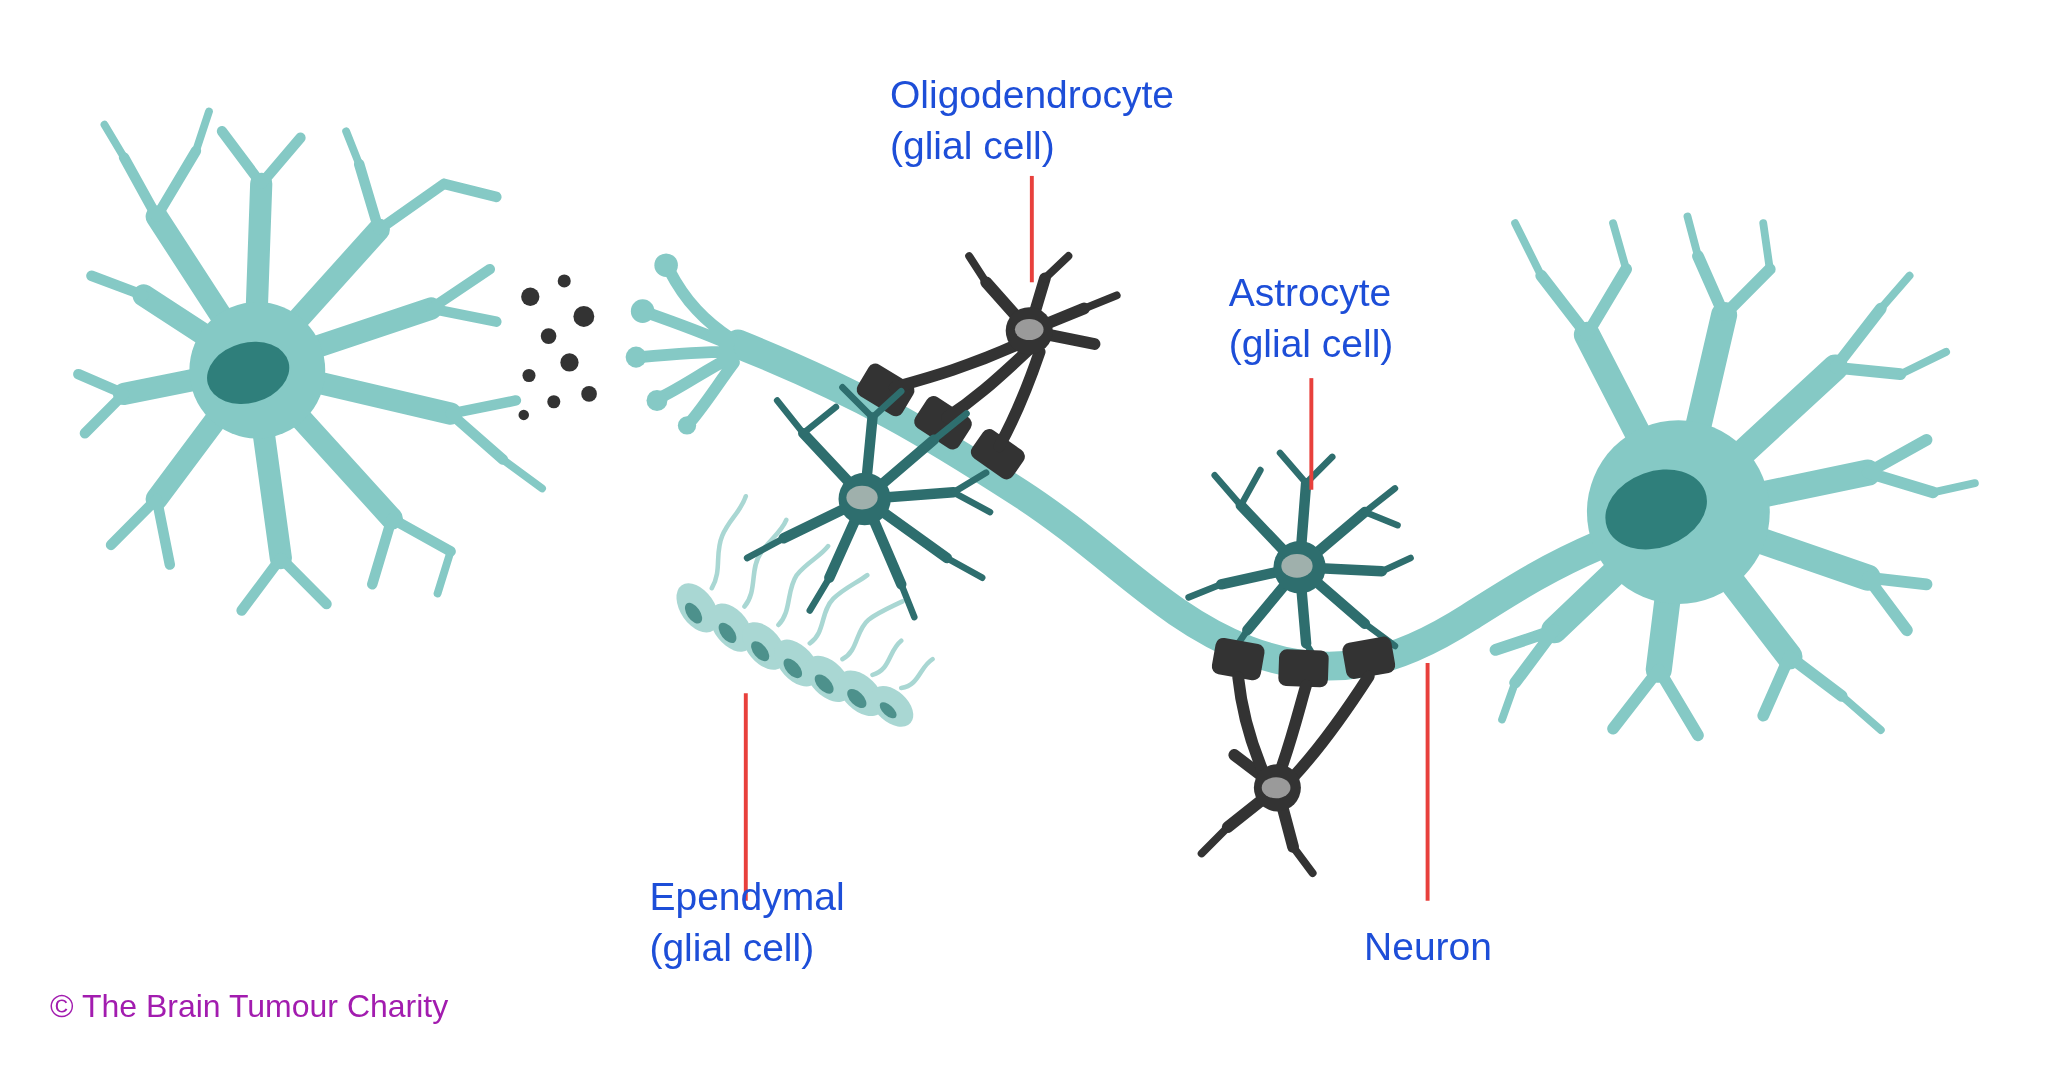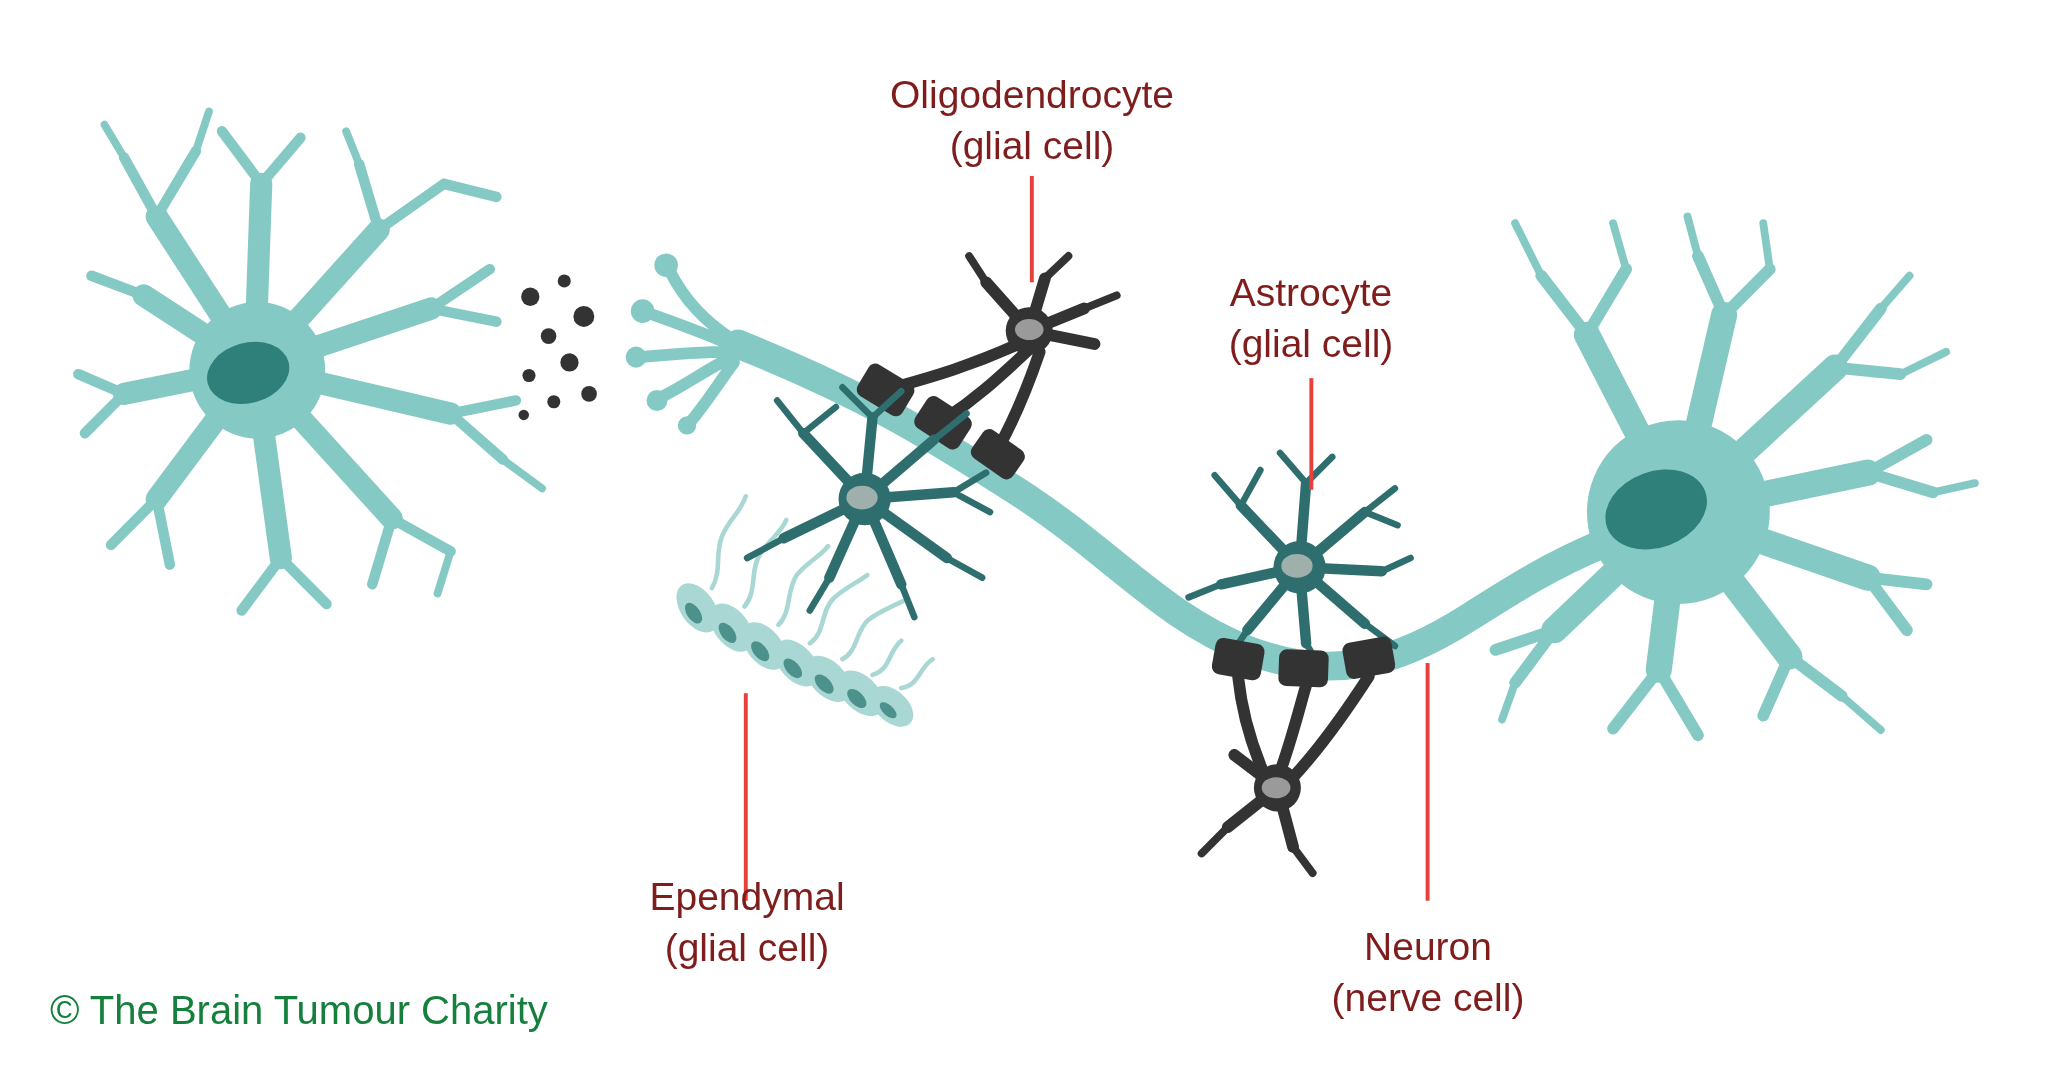--- a/index.html
+++ b/index.html
@@ -9,32 +9,31 @@
     width:2048px;height:1074px;
     background:#ffffff;
     overflow:hidden;
   }
   .artwork{
     position:absolute;left:0;top:0;width:2048px;height:1074px;
   }
   .cell-label{
     position:absolute;
     transform:translateX(-50%);
-    text-align:center;
     font-size:39px;
     line-height:1.3;
-    color:#7f1d1d;
+    color:#1d4ed8;
     white-space:nowrap;
   }
   .cell-label .sub{display:block;}
   .copyright{
     position:absolute;
     left:50px;top:988px;
-    font-size:40px;
-    color:#15803d;
+    font-size:32px;
+    color:#a21caf;
   }
 </style>
 </head>
 <body>
 
 <div class="stage">
 
   <svg class="artwork" viewBox="0 0 1568 818" preserveAspectRatio="none" xmlns="http://www.w3.org/2000/svg">
 
     <g stroke="#85c9c5" fill="none" stroke-linecap="round" stroke-linejoin="round">
@@ -165,18 +164,17 @@
     <span class="sub">(glial cell)</span>
   </div>
 
   <div class="cell-label" style="left:747px; top:872px;">
     <span>Ependymal</span>
     <span class="sub">(glial cell)</span>
   </div>
 
   <div class="cell-label" style="left:1428px; top:898px;margin-top:24px;">
     <span>Neuron</span>
-    <span class="sub">(nerve cell)</span>
   </div>
 
   <div class="copyright">© The Brain Tumour Charity</div>
 
 </div>
 
 </body></html>

